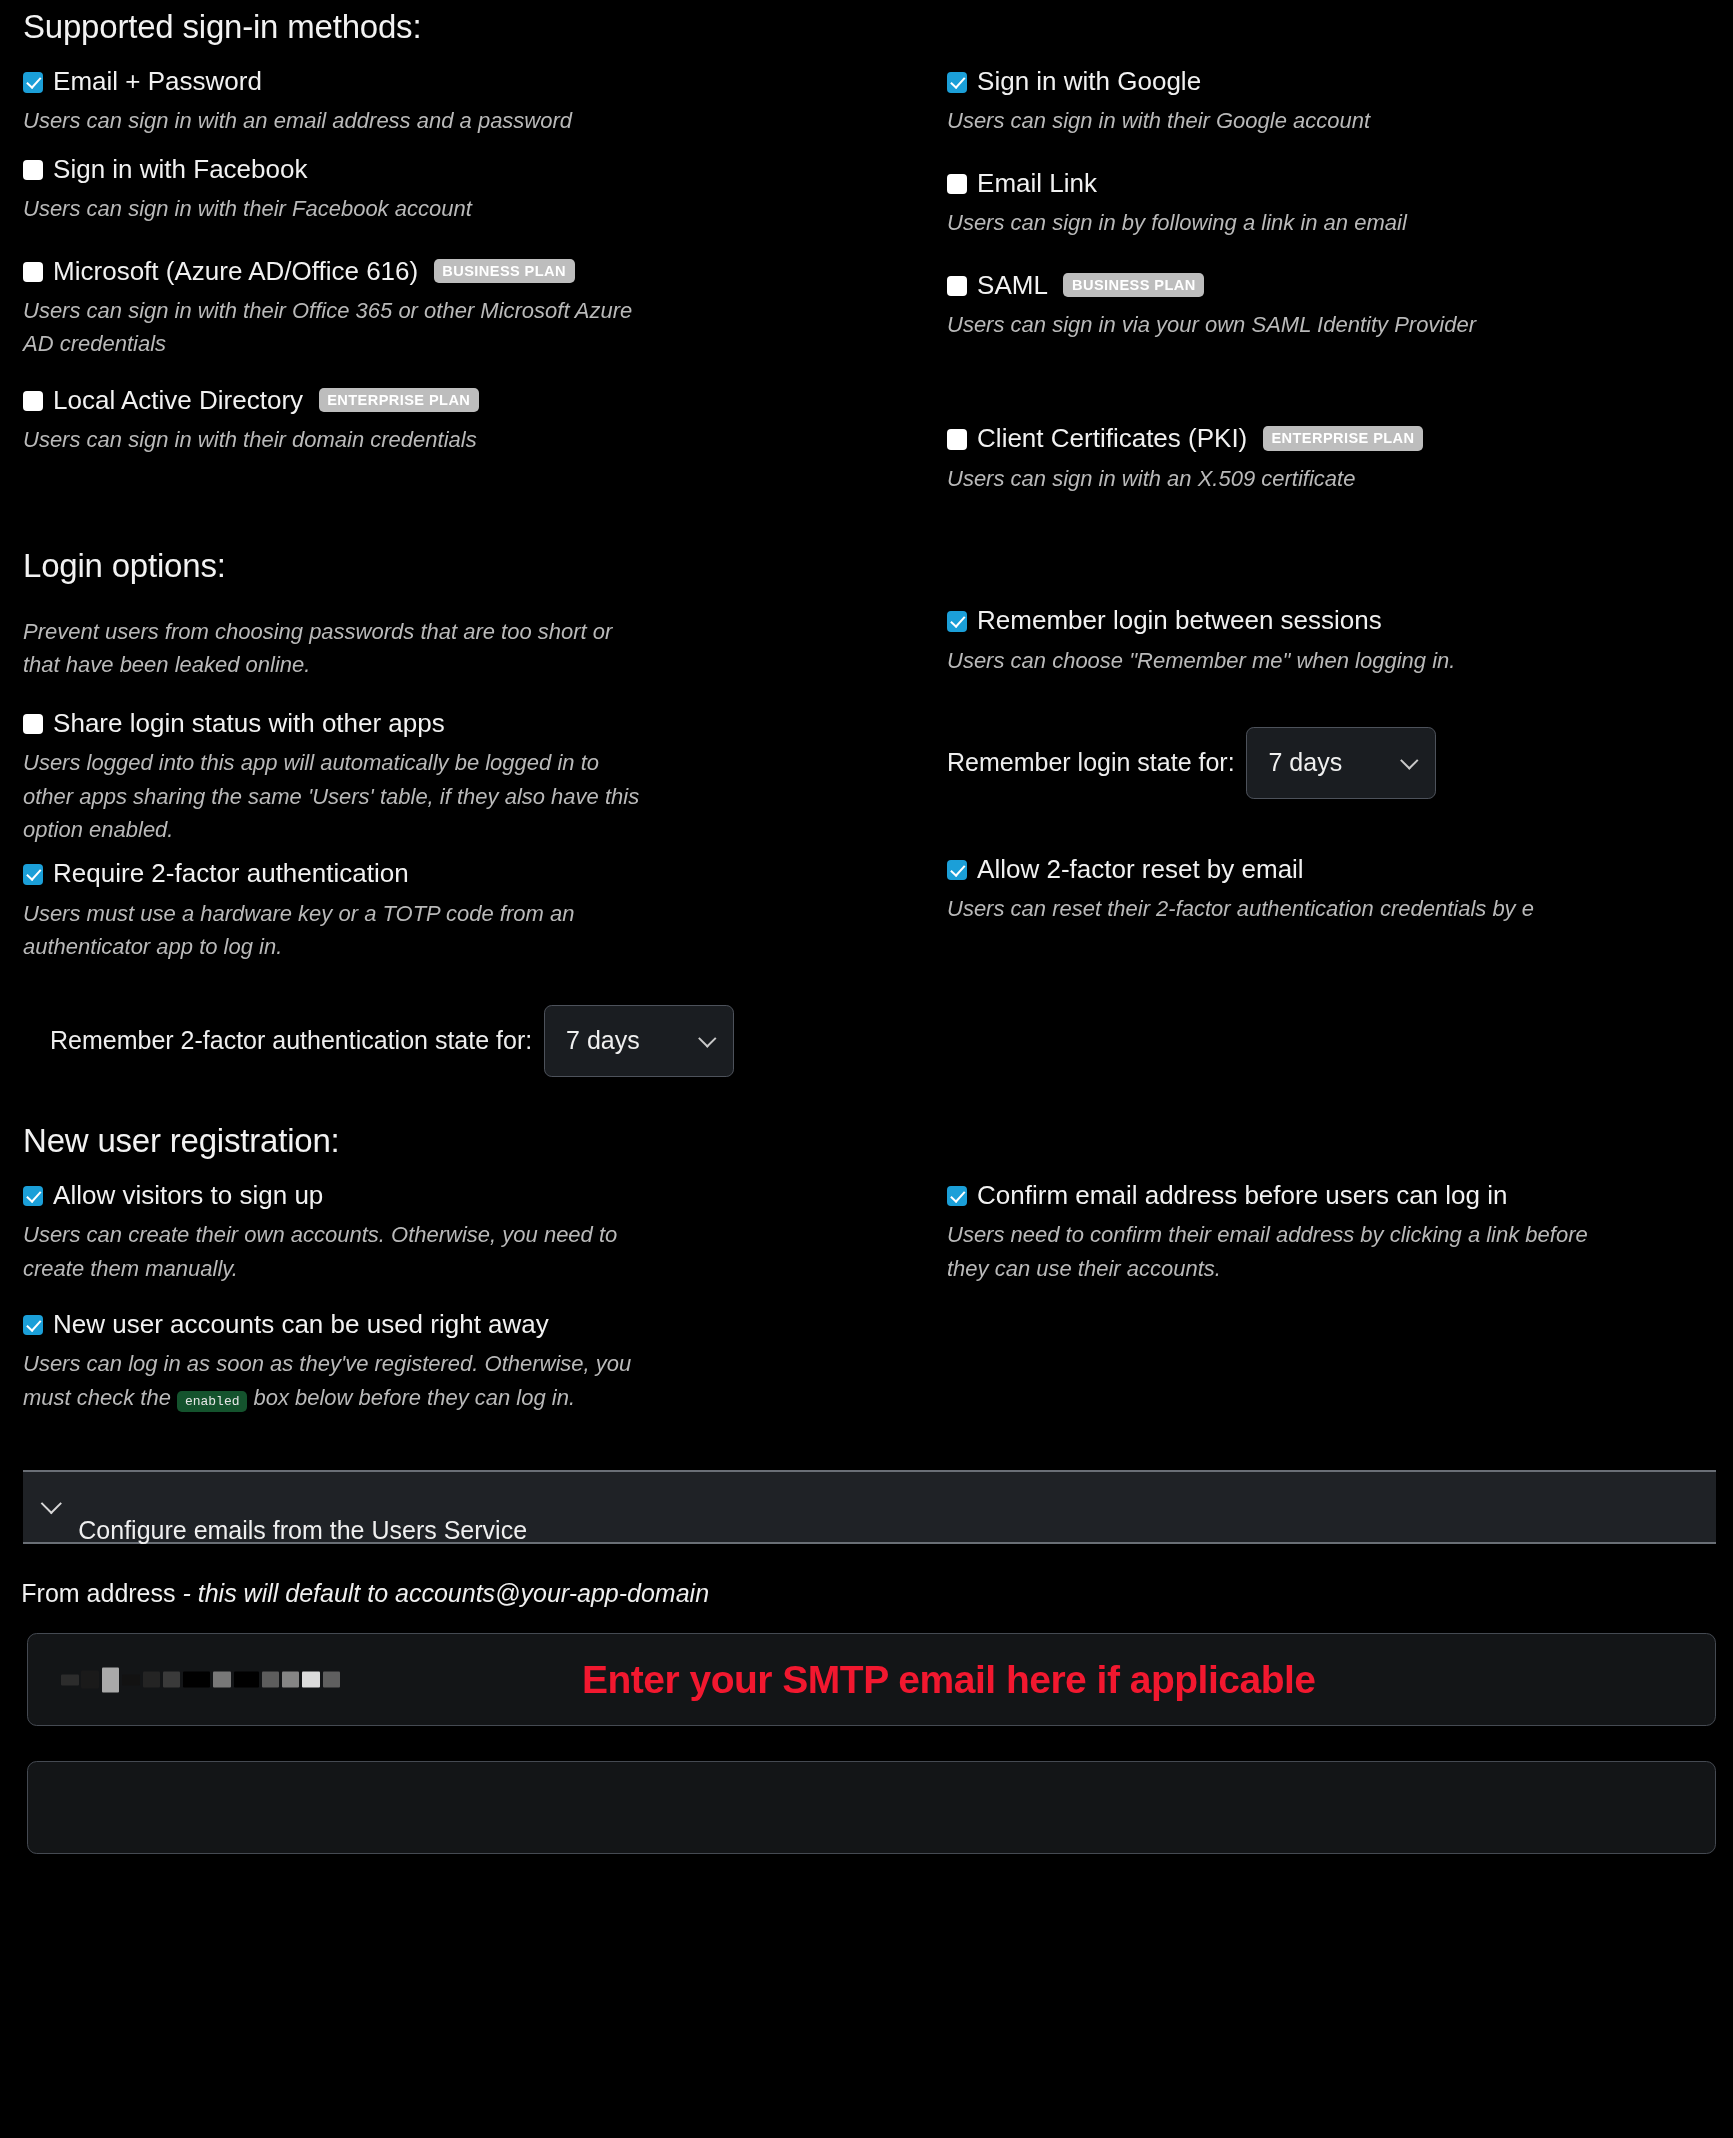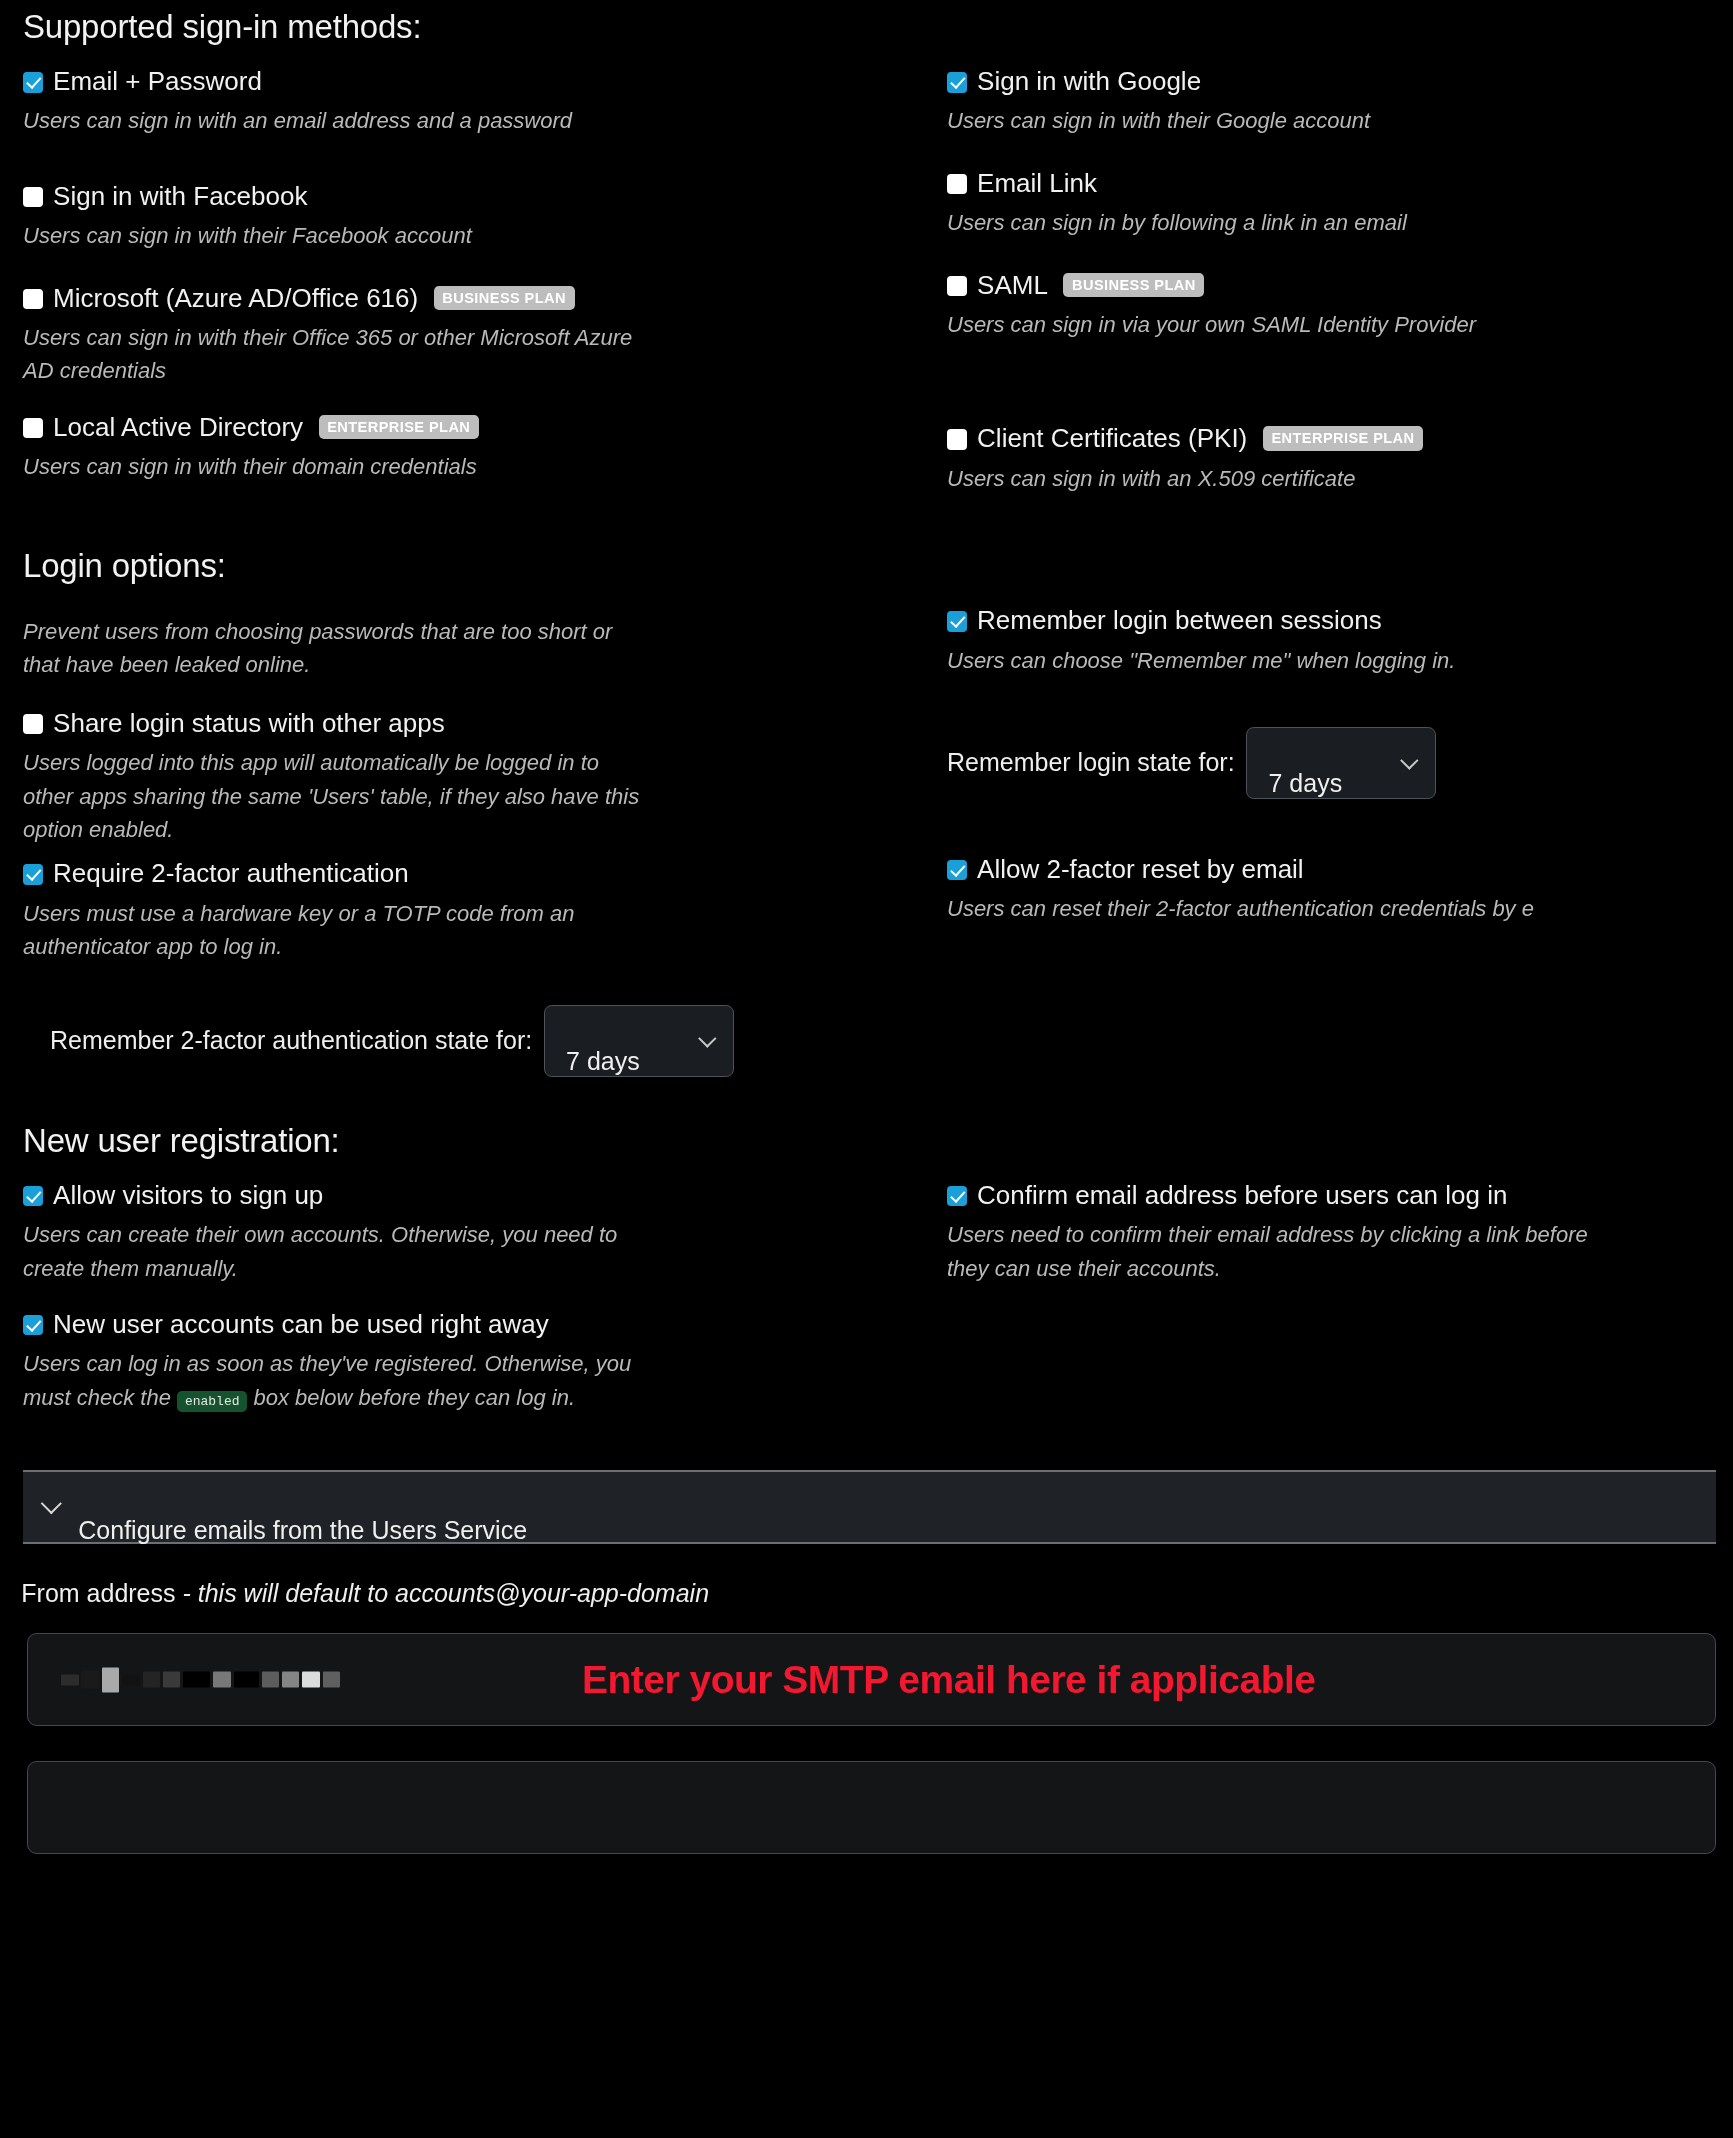--- a/index.html
+++ b/index.html
@@ -131,21 +131,21 @@
     white-space: nowrap;
   }
   .select {
     position: relative;
     background: #1a1d21;
     border: 1.9px solid #4d525b;
     border-radius: 7.8px;
     height: 72px;
     min-width: 190px;
     display: flex;
-    align-items: flex-end;
+    align-items: center;
     padding: 0 21.3px;
   }
   .select .val {
     font-size: 25px;
     color: #f0f0f0;
     white-space: nowrap;
   }
   .select .chev {
     position: absolute;
     right: 19.4px;
@@ -234,21 +234,21 @@
 <body>
 
 <div class="page">
 
   <div style="height:7.8px"></div>
   <div class="section-title">Supported sign-in methods:</div>
 
   <div class="grid" style="margin-top:21.3px">
     <div class="col">
 
-      <div class="opt" style="margin-bottom:44px">
+      <div class="opt" style="margin-bottom:17px">
         <div class="opt-head">
           <span class="cb checked"></span>
           <span class="opt-label">Email + Password</span>
         </div>
         <div class="opt-desc">Users can sign in with an email address and a password</div>
       </div>
 
       <div class="opt" style="margin-bottom:31px">
         <div class="opt-head">
           <span class="cb"></span>

